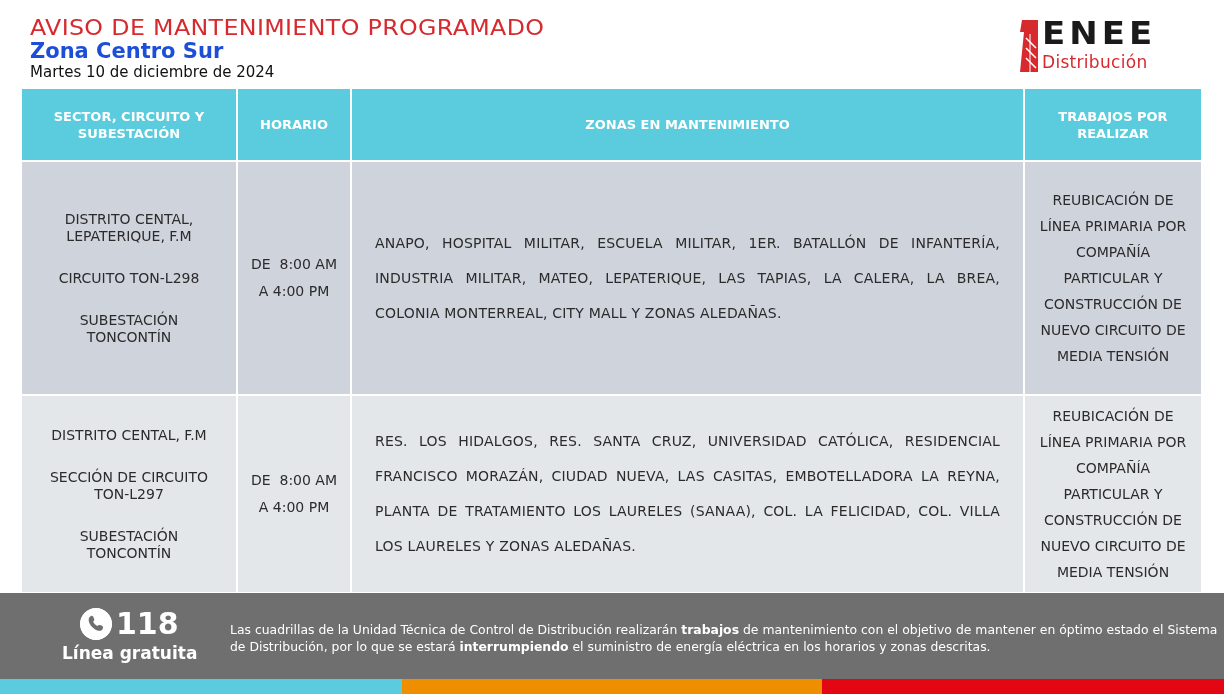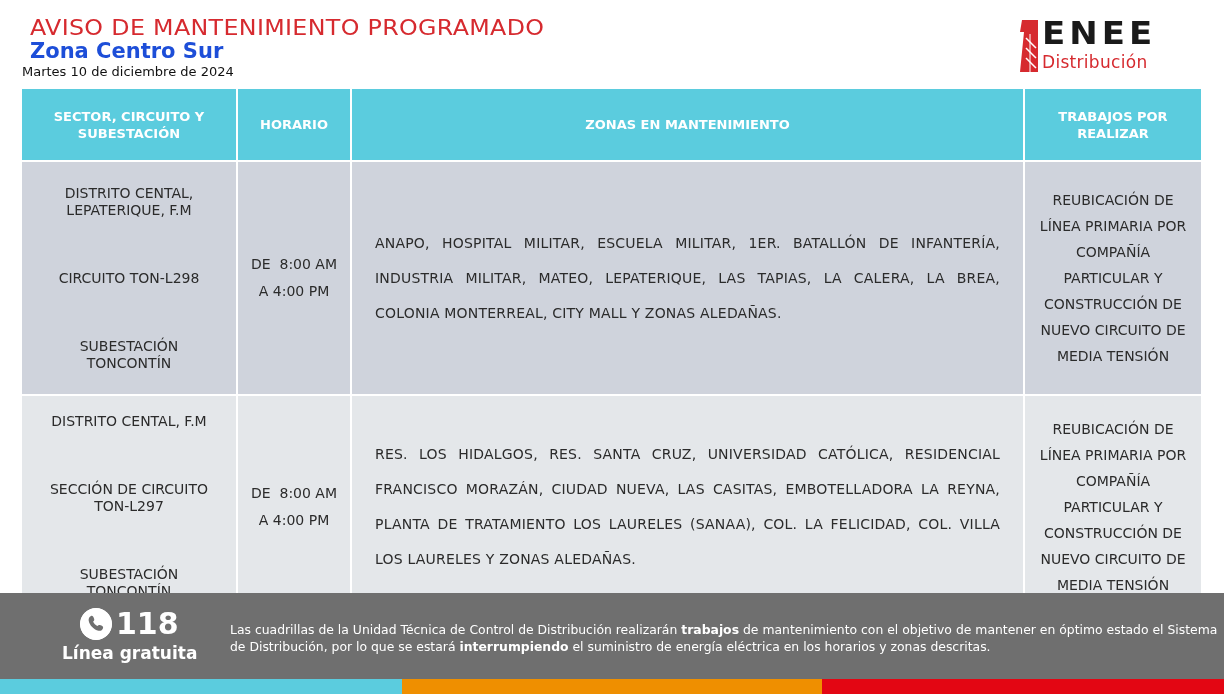--- a/index.html
+++ b/index.html
@@ -2,34 +2,34 @@
 <html><head>
 <meta charset="utf-8">
 <style>
   * { box-sizing: border-box; margin: 0; padding: 0; }
   html, body { width: 1224px; height: 694px; overflow: hidden; background: #ffffff; }
   body { position: relative; font-family: "DejaVu Sans", sans-serif; color: #2b2b2b; }
 
   .header { position: absolute; left: 0; top: 0; width: 1224px; height: 104px; }
   .title { position: absolute; left: 30px; top: 15px; font-family: "DejaVu Sans", sans-serif; font-size: 22px; letter-spacing: 0.3px; color: #d62a2f; font-weight: normal; line-height: 26px; transform: scaleX(1.08); transform-origin: left; }
   .zone { position: absolute; left: 30px; top: 38px; font-size: 21px; font-weight: bold; color: #1d4ed8; line-height: 26px; }
-  .date { position: absolute; left: 22px; top: 61px; font-size: 13px; color: #111; line-height: 22px; }
+  .date { position: absolute; left: 30px; top: 61px; font-size: 15px; color: #111; line-height: 22px; }
 
   .logo { position: absolute; left: 1020px; top: 18px; width: 172px; height: 58px; }
   .logo-mark { position: absolute; left: 0; top: 2px; width: 18px; height: 52px; }
   .logo-enee { position: absolute; left: 22px; top: -4px; font-family: "DejaVu Sans", sans-serif; font-size: 34px; font-weight: bold; letter-spacing: 4px; color: #1a1a1a; line-height: 38px; transform: scaleY(0.95); }
   .logo-sub { position: absolute; left: 22px; top: 34px; font-size: 17px; font-weight: normal; color: #d62a2f; line-height: 20px; letter-spacing: 0.3px; }
 
   table.grid { position: absolute; left: 20px; top: 87px; width: 1181px; border-collapse: separate; border-spacing: 2px; table-layout: fixed; }
   table.grid th { background: #5bccde; color: #ffffff; font-size: 13px; font-weight: bold; text-align: center; vertical-align: middle; height: 71px; padding: 0 12px; line-height: 17px; }
   table.grid td { vertical-align: middle; font-size: 14px; color: #2b2b2b; }
   tr.r1 td { background: #cfd3dc; height: 232px; }
   tr.r2 td { background: #e4e7ea; height: 196px; }
   td.sector { text-align: center; line-height: 17px; padding: 0 10px; }
-  td.sector .blk { display: block; margin: 17px; }
+  td.sector .blk { display: block; margin: 4px; }
   td.sector .gap { display: block; height: 17px; }
   td.horario { text-align: center; line-height: 27px; }
   td.zonas { text-align: justify; text-align-last: left; padding: 0 23px; line-height: 35px; font-size: 13.5px; letter-spacing: 0.2px; }
   td.trabajos { text-align: center; line-height: 26px; padding: 0 6px; font-size: 13.5px; }
 
   .footer { position: absolute; left: 0; top: 593px; width: 1224px; height: 86px; background: #6f6f6f; padding-left: 7px; }
   .phone-icon { position: absolute; left: 80px; top: 15px; width: 32px; height: 32px; border-radius: 50%; background: #ffffff; }
   .phone-num { position: absolute; left: 116px; top: 14px; font-size: 30px; font-weight: bold; color: #ffffff; line-height: 34px; }
   .linea { position: absolute; left: 62px; top: 49px; font-size: 17px; font-weight: bold; color: #ffffff; line-height: 22px; text-align: right; }
   .note { position: absolute; left: 208px; top: 28px; width: 990px; font-size: 12.4px; color: #ffffff; line-height: 17px; margin-left: 22px; }

